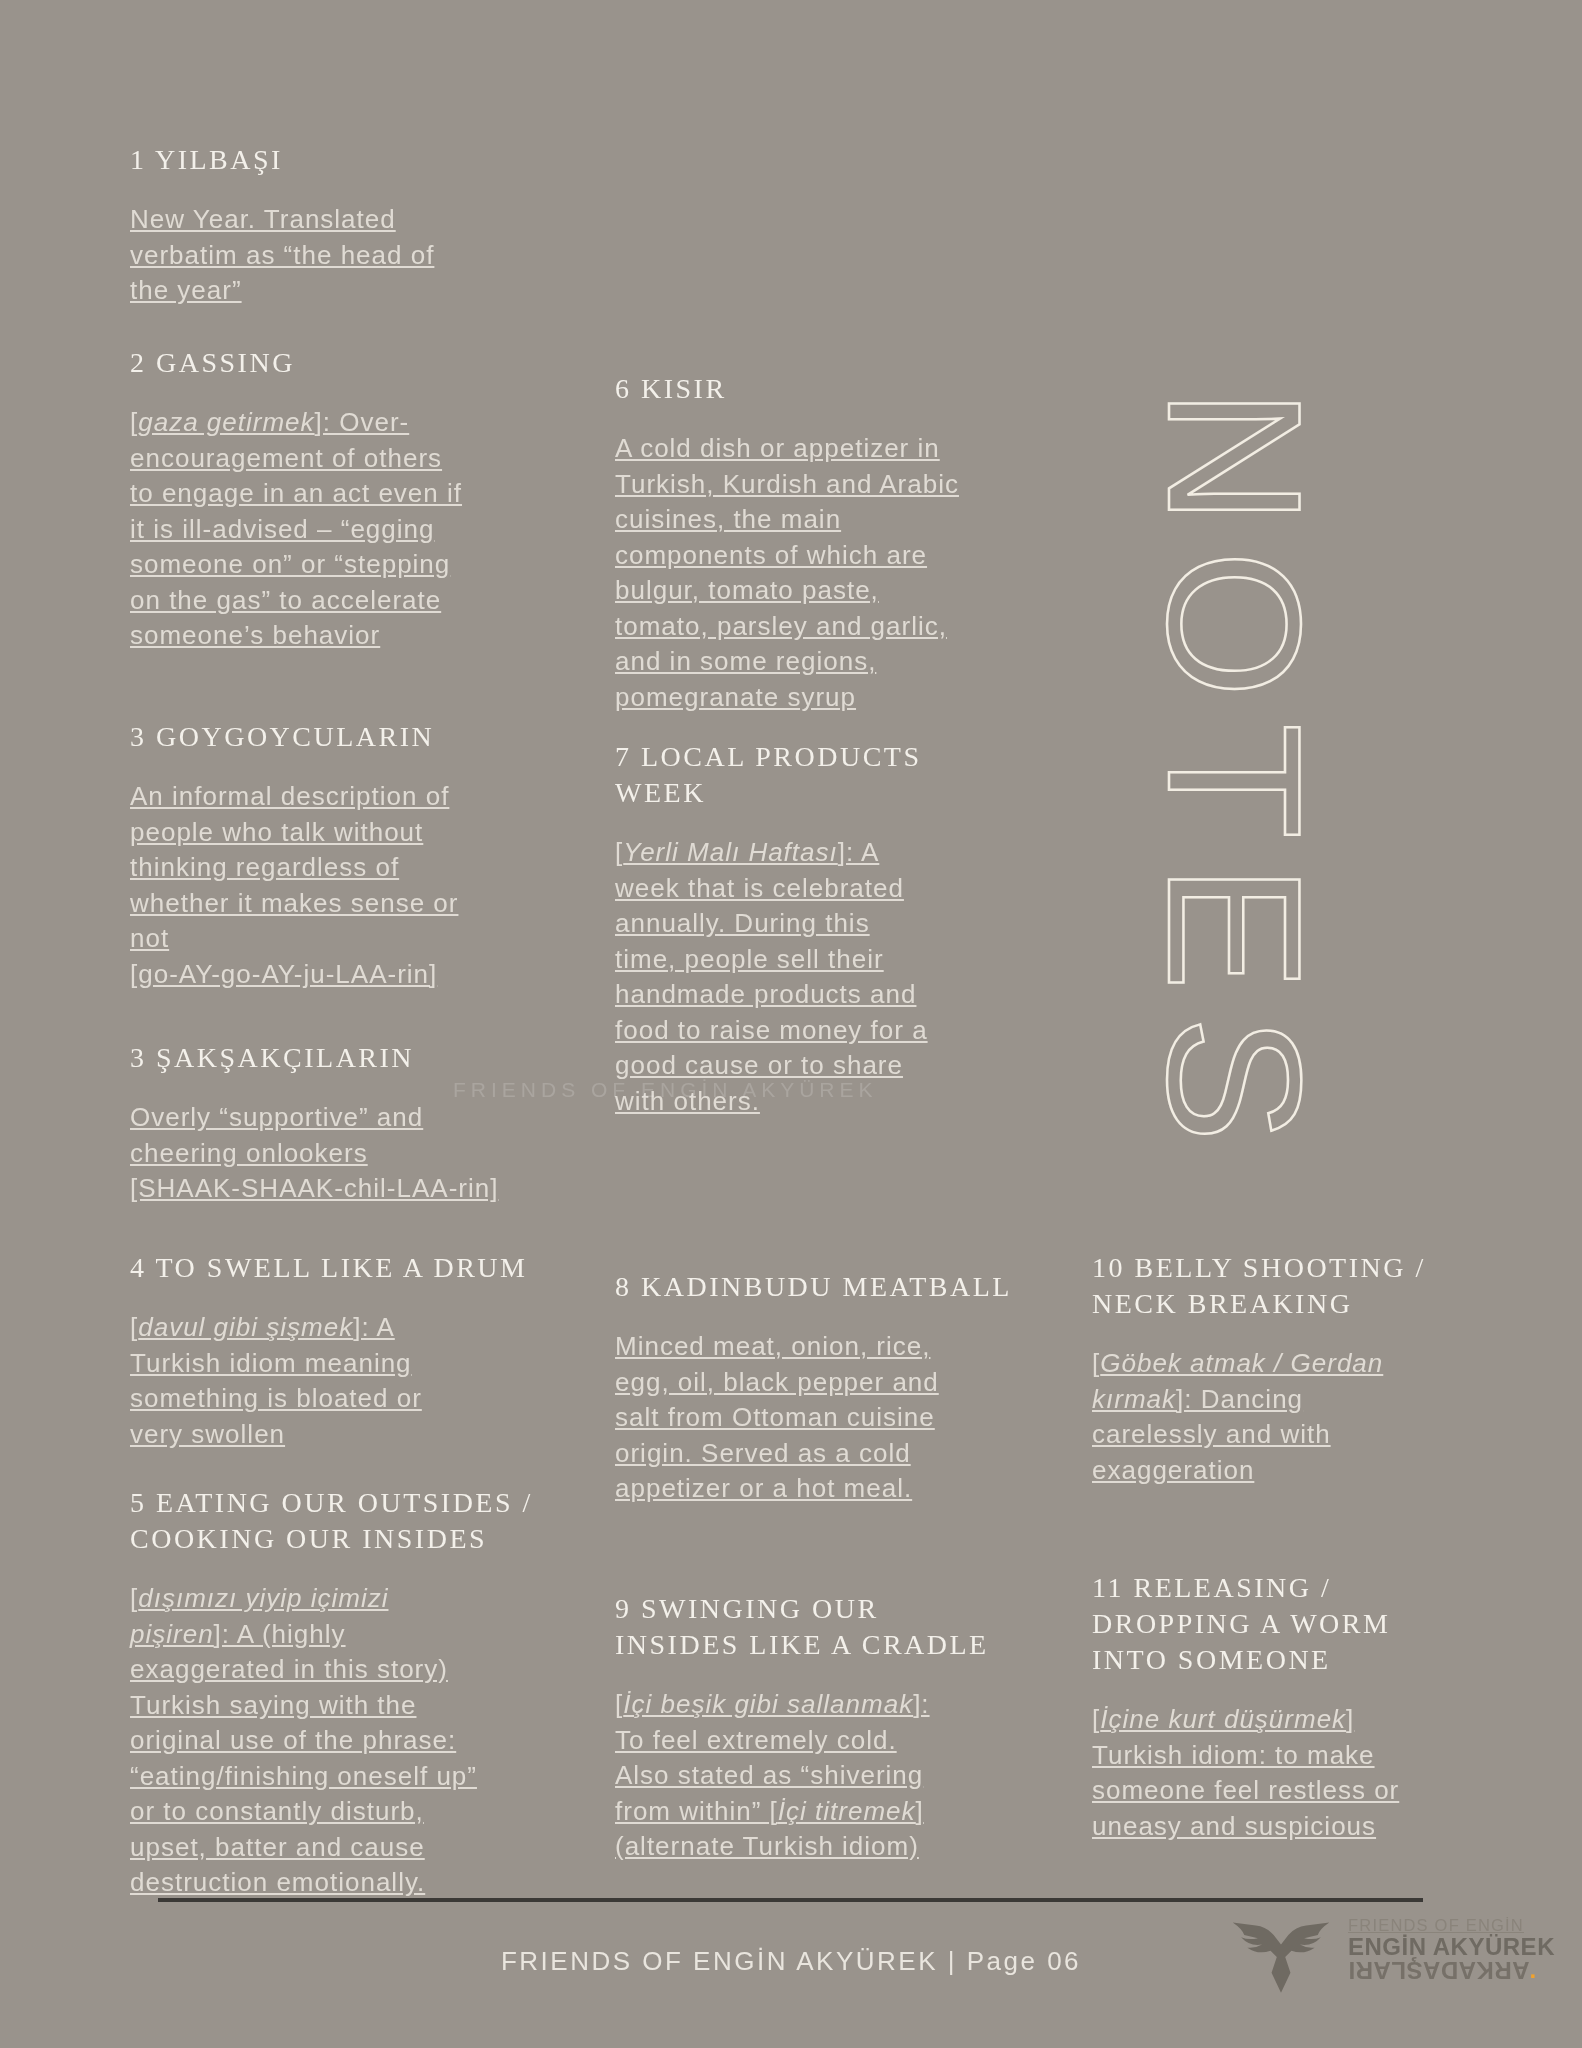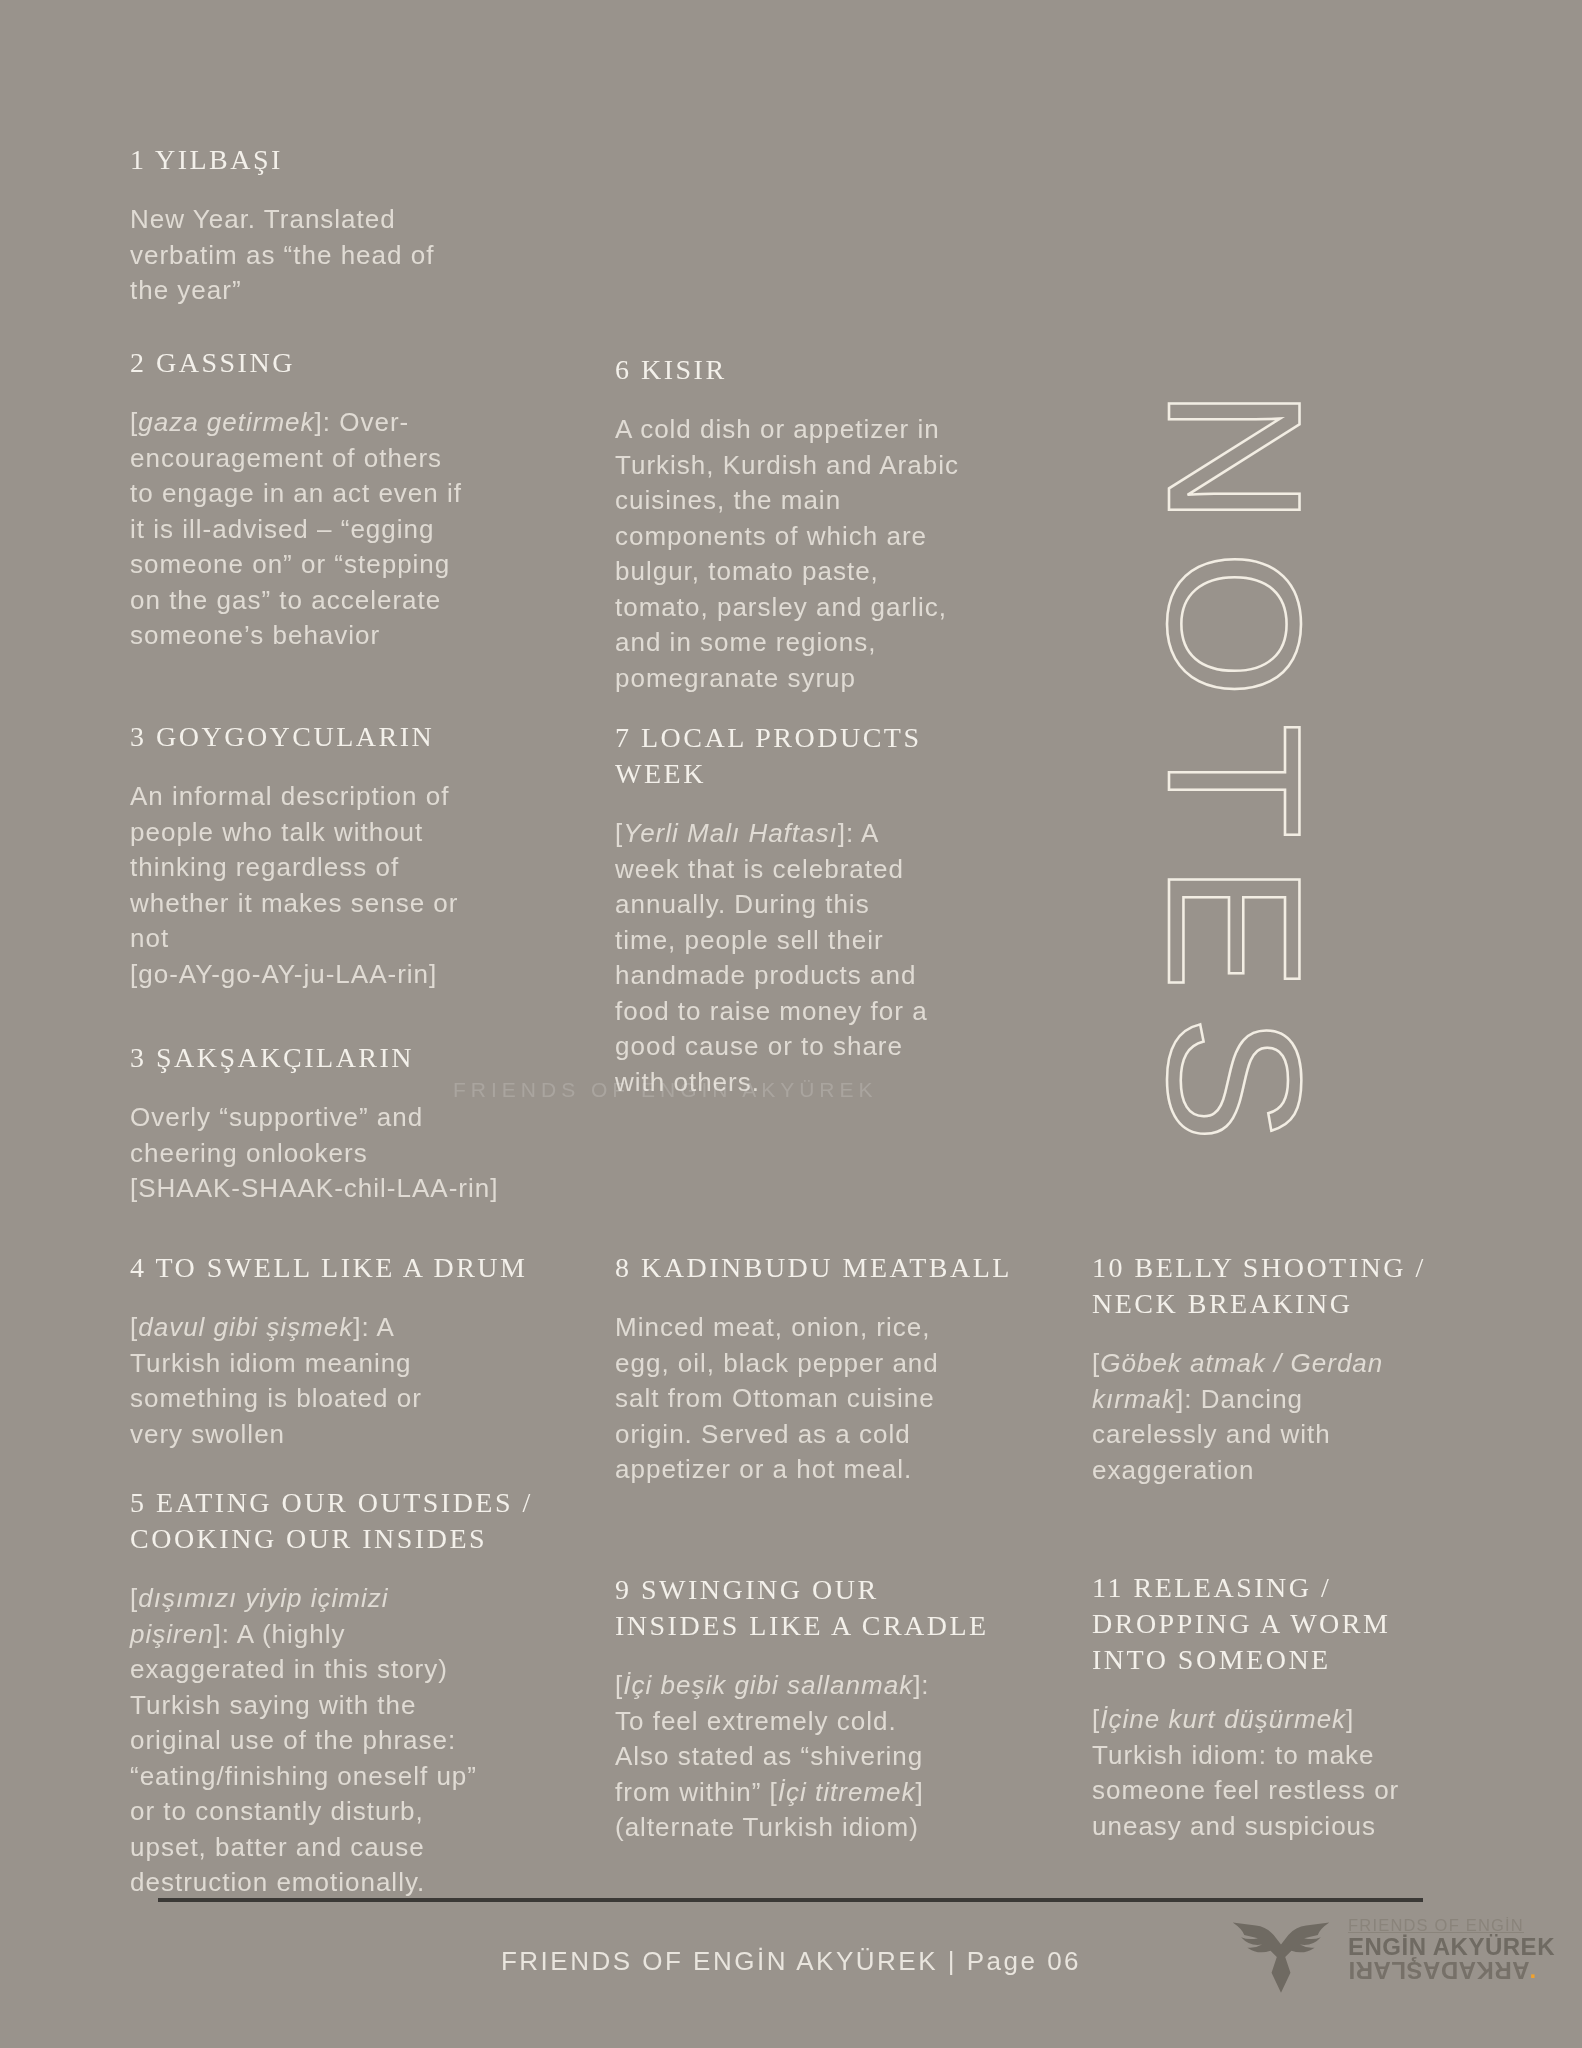--- a/index.html
+++ b/index.html
@@ -27,36 +27,37 @@
     font-family:Liberation Serif, serif;
   }
   .note-body{
     margin:24px 0 0 0;
     font-size:26px;
     font-weight:300;
     line-height:35.5px;
     letter-spacing:1px;
     color:rgba(243,239,232,0.78);
     white-space:pre-line;
+    text-decoration:underline;
   }
   .note-body .it{font-style:italic;}
   .pos-e1{left:130px;top:142px;}
   .pos-e2{left:130px;top:345px;}
   .pos-e3{left:130px;top:719px;}
   .pos-e3b{left:130px;top:1040px;}
   .pos-e4{left:130px;top:1250px;}
   .pos-e5{left:130px;top:1485px;}
   .pos-e6{left:615px;top:352px;}
   .pos-e7{left:615px;top:720px;}
   .pos-e8{left:615px;top:1250px;}
   .pos-e9{left:615px;top:1572px;}
   .pos-e10{left:1092px;top:1250px;}
   .pos-e11{left:1092px;top:1570px;}
   .col1{width:470px;}
-  .col2{width:465px;}
+  .col2{width:465px;margin-top:19px;}
   .col3{width:455px;}
   
   .notes-title{
     position:absolute;
     left:1330px;top:388px;
     transform:rotate(90deg);
     transform-origin:0 0;
     font-size:190px;
     line-height:190px;
     font-weight:100;

